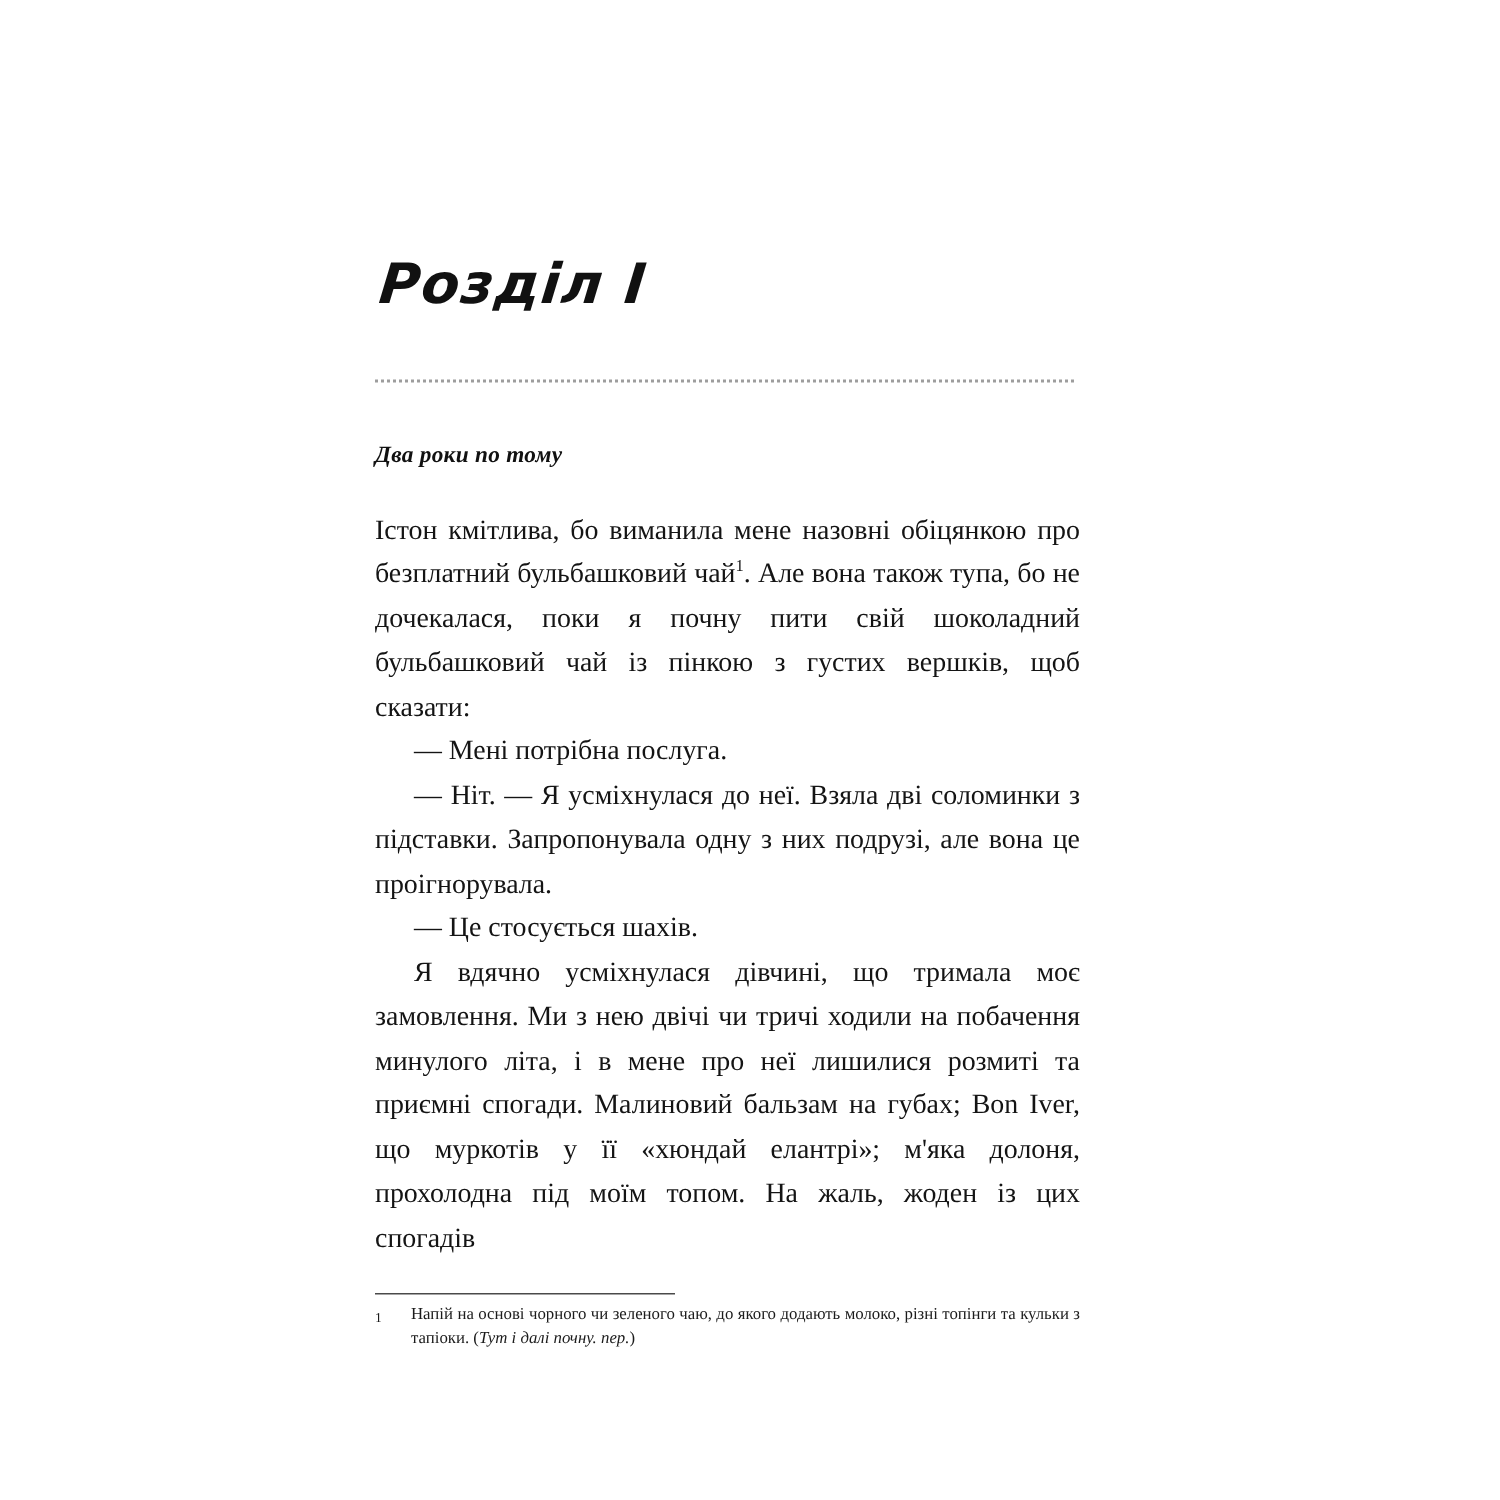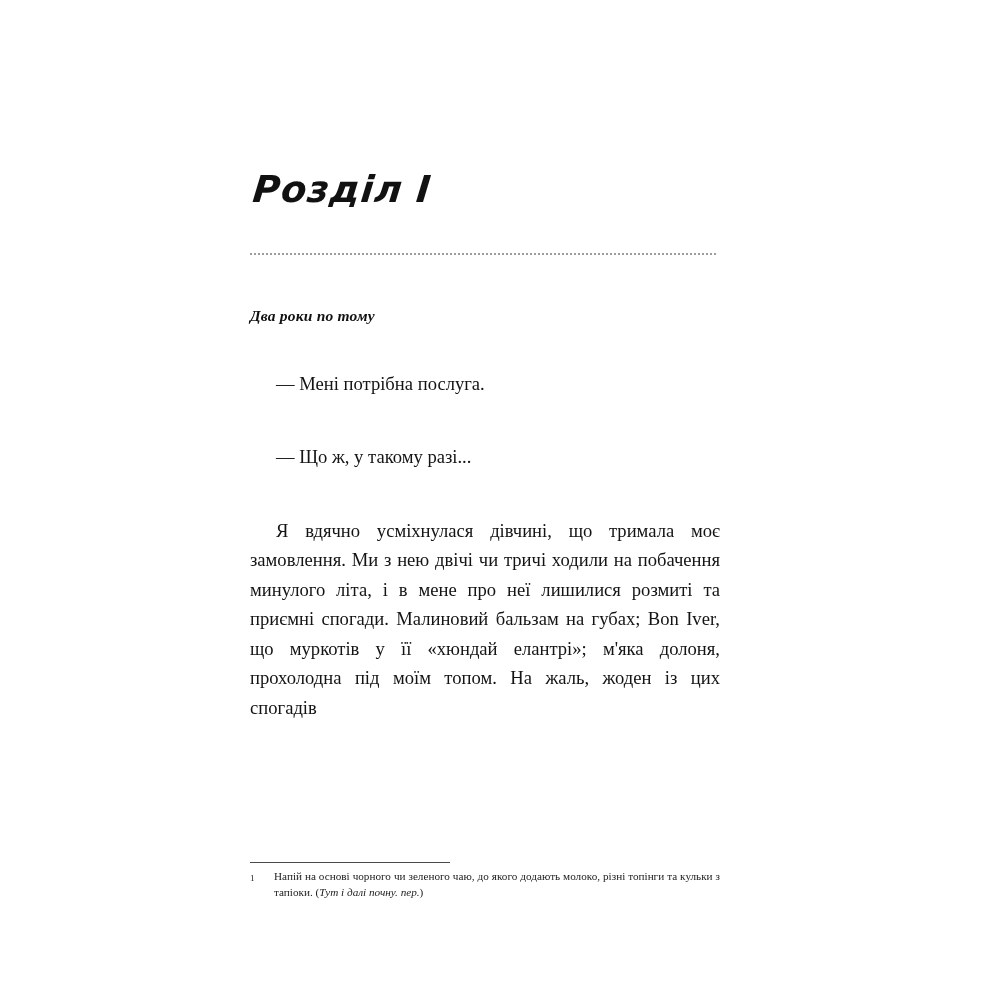--- a/index.html
+++ b/index.html
@@ -47,21 +47,21 @@
 
   .divider {
     margin-top: 42px;
     width: 466px;
     height: 0;
     border-top: 2px dotted #8d8d8d;
     opacity: .85;
   }
 
   .subtitle {
-    margin-top: 52px;
+    margin-top: 40px;
     font-family: "Liberation Serif", serif;
     font-style: italic;
     font-weight: 700;
     font-size: 15.5px;
     color: #111;
     letter-spacing: .2px;
   }
 
   .body-text {
     margin-top: 26px;
@@ -73,21 +73,20 @@
     hyphens: manual;
   }
 
   .body-text p {
     margin: 0;
     text-indent: 0;
   }
 
   .body-text p.indent {
     text-indent: 26px;
-    margin-top: 44px;
   }
 
   .body-text sup {
     font-size: 11px;
     vertical-align: super;
     line-height: 0;
   }
 
   .footnote-rule {
     position: absolute;
@@ -126,22 +125,24 @@
 
   <div class="content">
 
     <div class="chapter-title">Розділ I</div>
 
     <div class="divider"></div>
 
     <div class="subtitle">Два роки по тому</div>
 
     <div class="body-text">
+      <p><span>Істон кмітлива, бо виманила мене назовні обіцянкою про безплатний бульбашковий чай</span><sup>1</sup><span>. Але вона також тупа, бо не дочекалася, поки я почну пити свій шоколадний бульбашковий чай із пінкою з густих вершків, щоб сказати:</span></p>
       <p class="indent">— Мені потрібна послуга.</p>
-      <p class="indent">— Що ж, у такому разі...</p>
+      <p class="indent">— Ніт. — Я усміхнулася до неї. Взяла дві соломинки з підставки. Запропонувала одну з них подрузі, але вона це проігнорувала.</p>
+      <p class="indent">— Це стосується шахів.</p>
       <p class="indent">Я вдячно усміхнулася дівчині, що тримала моє замовлення. Ми з нею двічі чи тричі ходили на побачення минулого літа, і в мене про неї лишилися розмиті та приємні спогади. Малиновий бальзам на губах; Bon Iver, що муркотів у її «хюндай елантрі»; м'яка долоня, прохолодна під моїм топом. На жаль, жоден із цих спогадів</p>
     </div>
   </div>
 
   <div class="footnote-rule"></div>
 
   <div class="footnote">
     <span class="marker">1</span>
     <div class="fn-body"><span>Напій на основі чорного чи зеленого чаю, до якого додають молоко, різні топінги та кульки з тапіоки. (</span><i>Тут і далі почну. пер.</i><span>)</span></div>
   </div>

